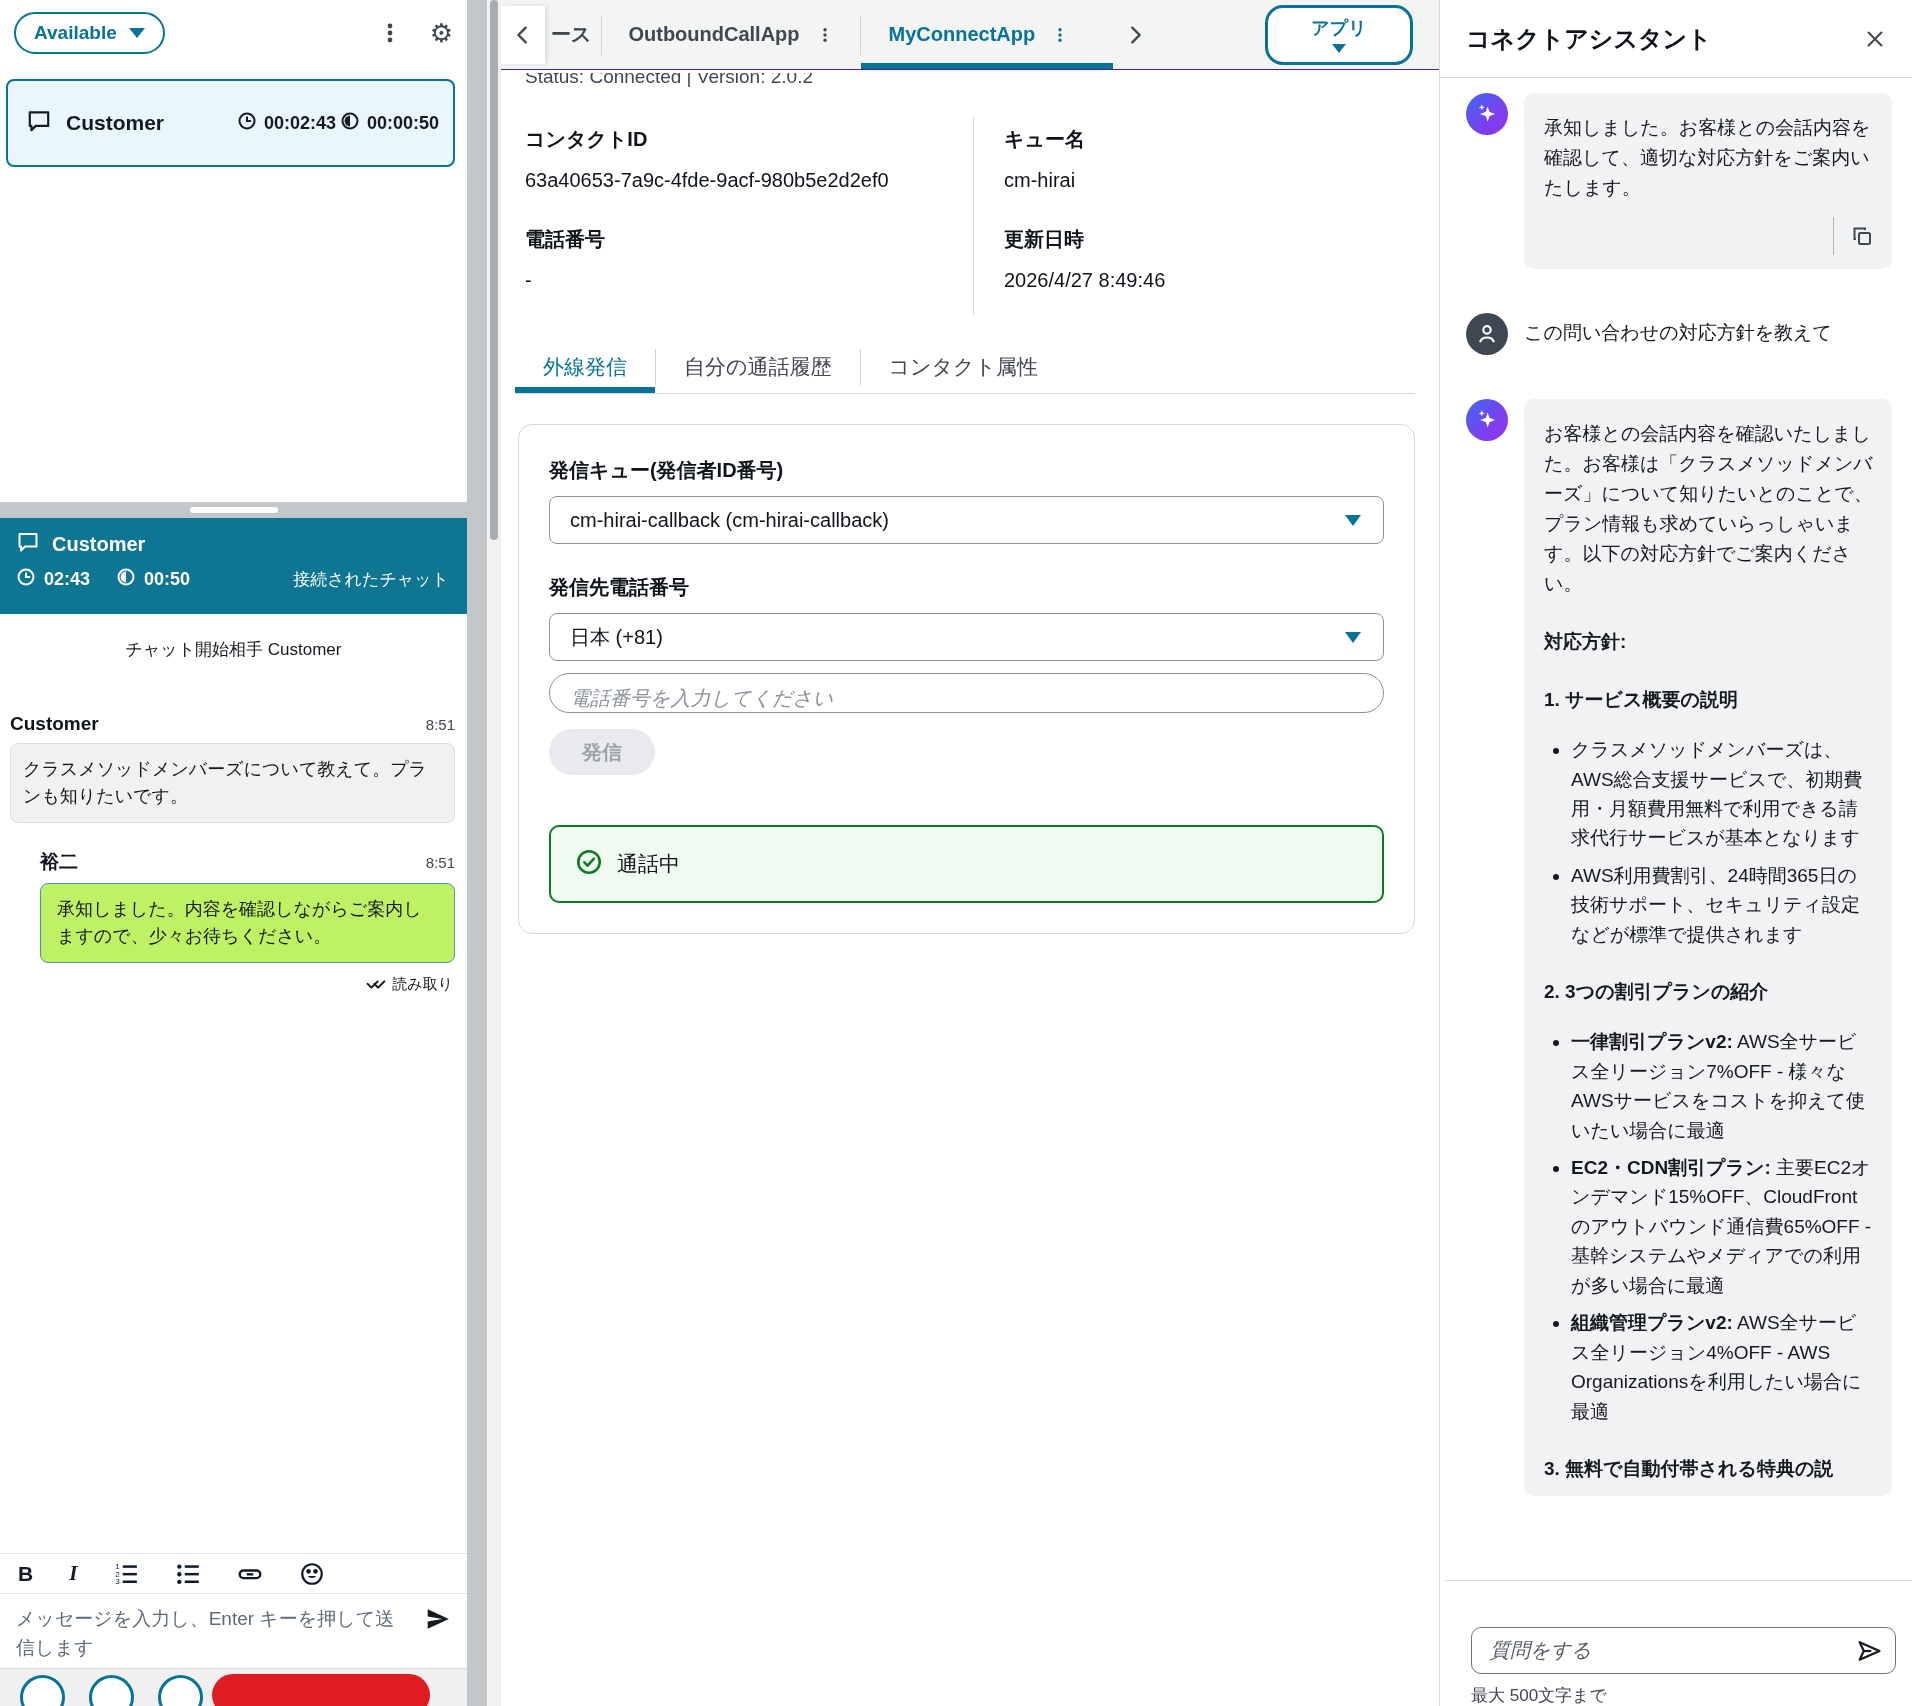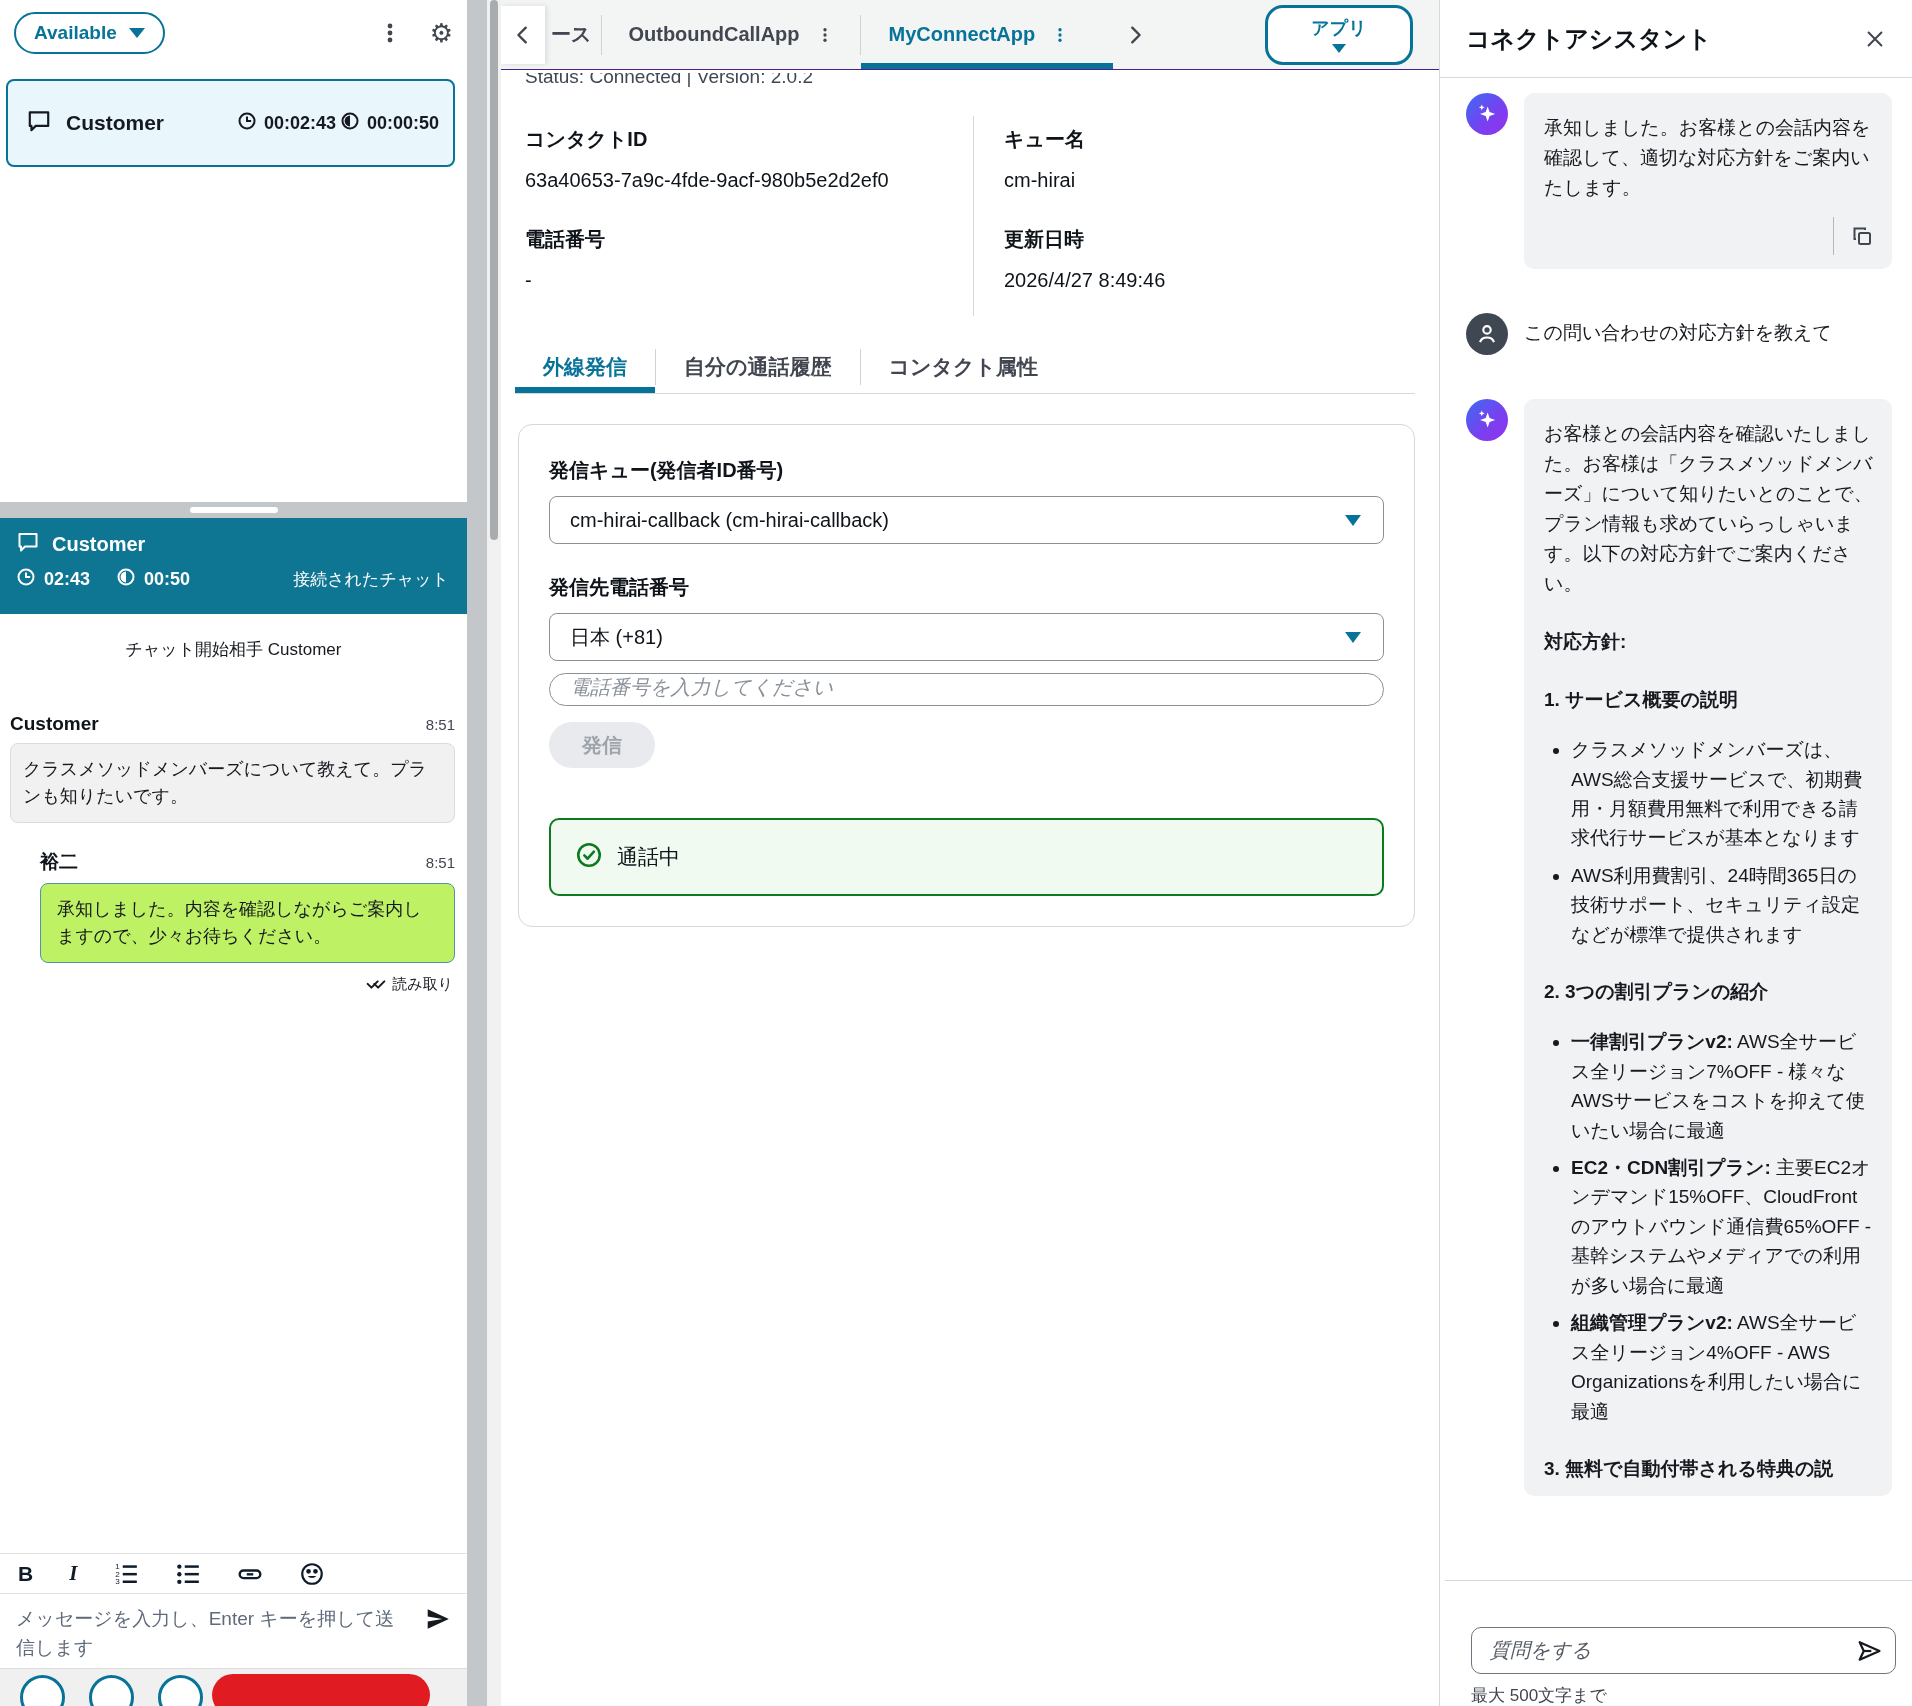--- a/index.html
+++ b/index.html
@@ -75,31 +75,31 @@
   .status-clip { height:21px; overflow:hidden; margin:3px 0 0 24px; }
   .status-clip span { display:block; font-size:19px; color:#3f4852; margin-top:-7px; }
 
   .contact-grid { display:grid; grid-template-columns:448px 1fr; margin:22px 24px 0 24px; }
   .cg-cell { padding:10px 0 24px 0; }
   .cg-cell.c2 { border-left:1px solid #d5d9d9; padding-left:30px; }
   .cg-label { font-size:20px; font-weight:bold; color:#0f141a; margin-bottom:16px; }
   .cg-value { font-size:20px; color:#0f141a; }
 
   .inner-tabs { margin:24px 24px 0 14px; height:54px; display:flex; align-items:stretch; border-bottom:1px solid #d5d9d9; }
-  .itab { display:flex; align-items:center; padding:0 28px; font-size:21px; font-weight:bold; color:#424650; cursor:pointer; }
+  .itab { display:flex; align-items:center; padding:0 28px; font-size:21px; font-weight:normal; color:#424650; cursor:pointer; }
   .itab.active { color:#077398; box-shadow:inset 0 -6px 0 #077398; }
   .inner-tabs .vsep { height:36px; align-self:center; }
 
   .call-card { margin:30px 24px 0 17px; border:1px solid #d5d9d9; border-radius:14px; background:#fff; padding:32px 30px 30px 30px; }
   .fld-label { font-size:20px; font-weight:bold; color:#0f141a; margin-bottom:12px; }
   .select-box { position:relative; height:48px; border:1px solid #8b9197; border-radius:8px; display:flex; align-items:center; padding:0 50px 0 20px; font-size:20px; color:#0f141a; cursor:pointer; background:#fff; }
   .select-box .caret-down { position:absolute; right:22px; border-left-width:8px; border-right-width:8px; border-top-width:11px; }
   .mb30 { margin-bottom:30px; }
   .mb12 { margin-bottom:12px; }
-  .text-input { height:33px; border:1px solid #8b9197; border-radius:20px; display:flex; align-items:flex-start; padding:0 20px; font-size:20px; background:#fff; margin-bottom:16px; cursor:text; }
+  .text-input { height:40px; border:1px solid #8b9197; border-radius:20px; display:flex; align-items:flex-end; padding:0 20px; font-size:20px; background:#fff; margin-bottom:16px; cursor:text; }
   .placeholder-it { font-style:italic; color:#8a919a; }
   .call-btn { height:46px; width:106px; border:none; border-radius:23px; background:#e9eaee; color:#9da3ab; font-size:20px; font-weight:600; margin-bottom:50px; }
   .status-box { height:78px; border:2.5px solid #0c7a1f; border-radius:10px; background:#f1faf1; display:flex; align-items:center; gap:14px; padding:0 24px; }
   .status-box .stxt { font-size:21px; color:#0f141a; }
 
   
   .right-panel { position:relative; width:473px; flex:0 0 473px; background:#fff; border-left:1px solid #d5d9d9; }
   .assist-header { height:78px; border-bottom:1px solid #d5d9d9; display:flex; align-items:center; padding:0 26px; }
   .assist-title { font-size:24px; font-weight:bold; color:#0f141a; }
   .assist-close { margin-left:auto; background:none; border:none; color:#424650; cursor:pointer; display:flex; }

